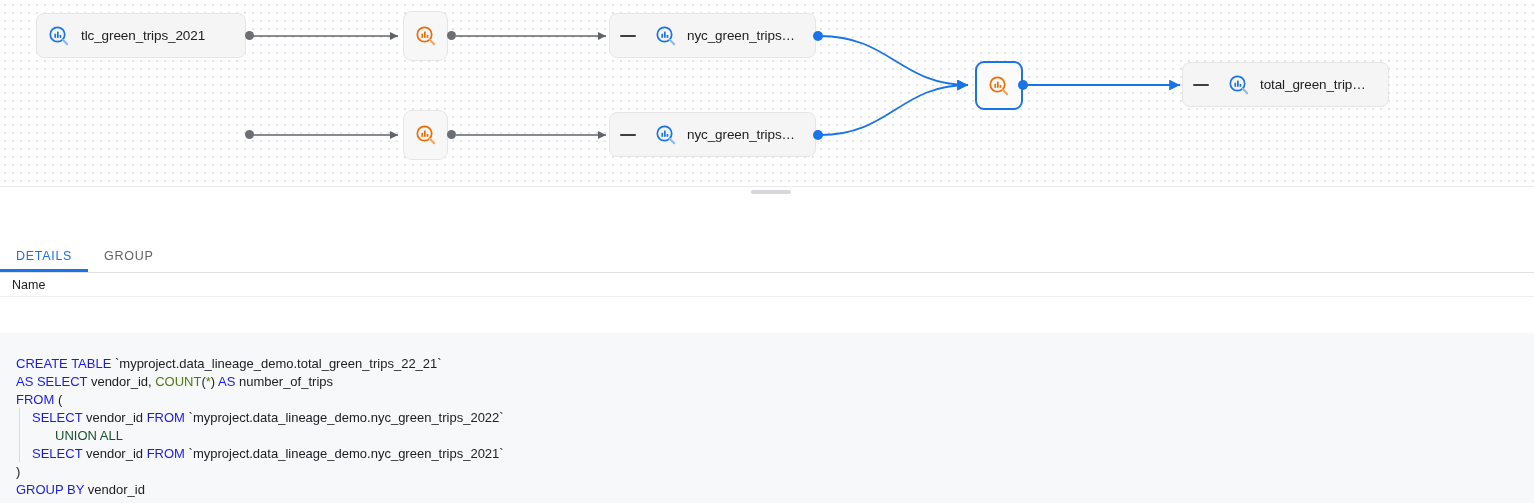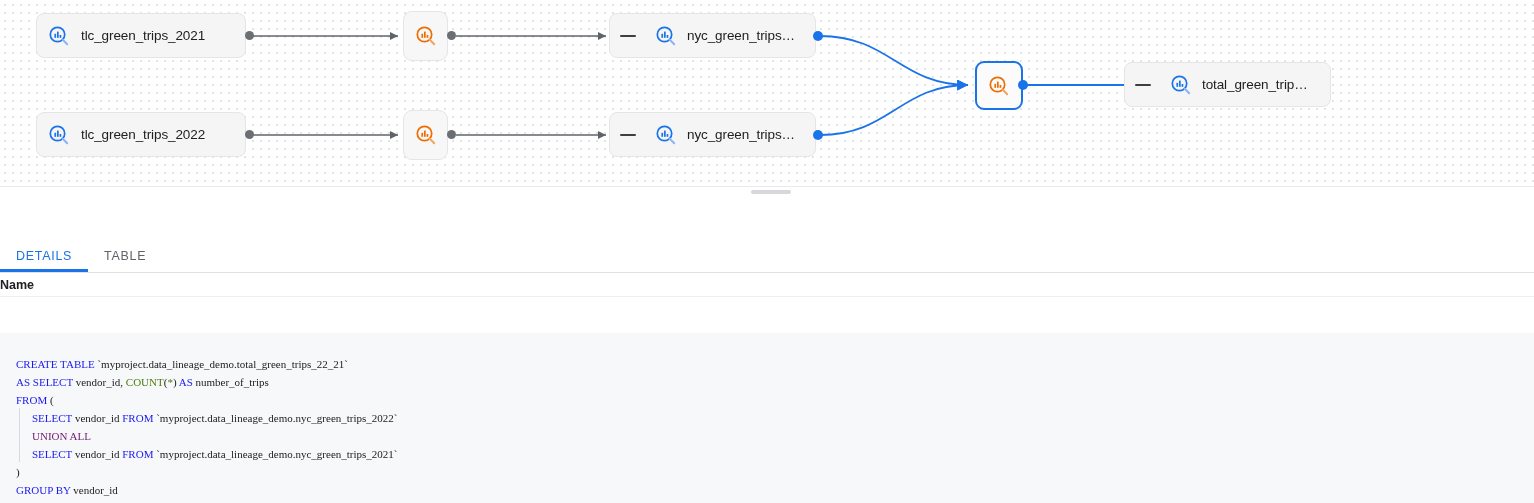--- a/index.html
+++ b/index.html
@@ -84,44 +84,44 @@
   }
   .tab.active{color:#1a73e8;border-bottom:3px solid #1a73e8;}
 
   
   .dtable{position:absolute;left:0;top:273px;width:1534px;}
   .drow{
     display:flex;align-items:center;height:24px;
     border-bottom:1px solid #eceff1;box-sizing:border-box;
   }
   .dkey{
-    width:150px;flex:0 0 150px;padding-left:0;box-sizing:border-box;
-    font-size:12.5px;font-weight:700;color:#202124;
+    width:150px;flex:0 0 150px;padding-left:12px;box-sizing:border-box;
+    font-size:12.5px;font-weight:400;color:#202124;
   }
   .dval{font-size:12.5px;color:#80868b;white-space:nowrap;}
 
   
   .sqlwrap{
     position:absolute;left:0;top:333px;width:1534px;height:170px;
     background:#f7f8f9;overflow:hidden;
   }
   .sql{
-    font-family:Liberation Serif, serif;
-    font-size:11px;line-height:18px;
+    font-family:Liberation Sans, sans-serif;
+    font-size:13px;line-height:18px;
     padding:22px 0 0 16px;white-space:pre;
   }
   .sql .ln{position:relative;height:18px;}
   .sql .ind{padding-left:16px;}
   .sql .ind:before{
     content:"";position:absolute;left:3px;top:-1px;width:1px;height:18px;
     background:#d7dade;
   }
   .k{color:#1a1af0;}
   .f{color:#4d7c0f;}
-  .c{color:#701a75;}
+  .c{color:#14532d;margin-left:23px;}
   .p{color:#202124;}
 </style>
 </head>
 <body>
 
 <div id="app">
 
   <div class="graph">
 
     <svg class="graph-svg">
@@ -152,32 +152,20 @@
           <rect x="7.4" y="9.8" width="1.7" height="4" fill="#1a73e8"></rect>
           <rect x="10" y="7.6" width="1.7" height="6.2" fill="#1a73e8"></rect>
           <rect x="12.6" y="11" width="1.7" height="2.8" fill="#1a73e8"></rect>
           <line x1="15.8" y1="15.8" x2="20.2" y2="20.2" stroke="#8ab4f8" stroke-width="2" stroke-linecap="round"></line>
         </svg>
       </span>
       <span class="lbl" style="margin-left:10px">tlc_green_trips_2021</span>
     </div>
     <div class="dot gray" style="left:245px;top:31px;"></div>
 
-    <div class="node table" style="left:36px;top:112px;width:210px;">
-      <span class="ico">
-        <svg width="24" height="24" viewBox="0 0 24 24">
-          <circle cx="10.5" cy="10.5" r="7.2" fill="none" stroke="#1a73e8" stroke-width="1.7"></circle>
-          <rect x="7.4" y="9.8" width="1.7" height="4" fill="#1a73e8"></rect>
-          <rect x="10" y="7.6" width="1.7" height="6.2" fill="#1a73e8"></rect>
-          <rect x="12.6" y="11" width="1.7" height="2.8" fill="#1a73e8"></rect>
-          <line x1="15.8" y1="15.8" x2="20.2" y2="20.2" stroke="#8ab4f8" stroke-width="2" stroke-linecap="round"></line>
-        </svg>
-      </span>
-      <span class="lbl" style="margin-left:10px">tlc_green_trips_2022</span>
-    </div>
     <div class="dot gray" style="left:245px;top:130px;"></div>
 
     <div class="node proc" style="left:403px;top:11px;">
       <span class="ico">
         <svg width="24" height="24" viewBox="0 0 24 24">
           <circle cx="10.5" cy="10.5" r="7.2" fill="none" stroke="#ef6c00" stroke-width="1.7"></circle>
           <rect x="7.4" y="9.8" width="1.7" height="4" fill="#ef6c00"></rect>
           <rect x="10" y="7.6" width="1.7" height="6.2" fill="#ef6c00"></rect>
           <rect x="12.6" y="11" width="1.7" height="2.8" fill="#ef6c00"></rect>
           <line x1="15.8" y1="15.8" x2="20.2" y2="20.2" stroke="#f5a35c" stroke-width="2" stroke-linecap="round"></line>
@@ -235,42 +223,42 @@
           <circle cx="10.5" cy="10.5" r="7.2" fill="none" stroke="#ef6c00" stroke-width="1.7"></circle>
           <rect x="7.4" y="9.8" width="1.7" height="4" fill="#ef6c00"></rect>
           <rect x="10" y="7.6" width="1.7" height="6.2" fill="#ef6c00"></rect>
           <rect x="12.6" y="11" width="1.7" height="2.8" fill="#ef6c00"></rect>
           <line x1="15.8" y1="15.8" x2="20.2" y2="20.2" stroke="#f5a35c" stroke-width="2" stroke-linecap="round"></line>
         </svg>
       </span>
     </div>
     <div class="dot blue" style="left:1018px;top:80px;"></div>
 
-    <div class="node table" style="left:1124px;top:62px;width:207px;">
+    <div class="node table" style="left:1182px;top:62px;width:207px;">
       <span class="minus"></span>
       <span class="ico" style="margin-left:14px">
         <svg width="24" height="24" viewBox="0 0 24 24">
           <circle cx="10.5" cy="10.5" r="7.2" fill="none" stroke="#1a73e8" stroke-width="1.7"></circle>
           <rect x="7.4" y="9.8" width="1.7" height="4" fill="#1a73e8"></rect>
           <rect x="10" y="7.6" width="1.7" height="6.2" fill="#1a73e8"></rect>
           <rect x="12.6" y="11" width="1.7" height="2.8" fill="#1a73e8"></rect>
           <line x1="15.8" y1="15.8" x2="20.2" y2="20.2" stroke="#8ab4f8" stroke-width="2" stroke-linecap="round"></line>
         </svg>
       </span>
       <span class="lbl" style="margin-left:9px">total_green_trip…</span>
     </div>
   </div>
 
   <div class="splitter"></div>
   <div class="grip"></div>
 
 
   <div class="tabs">
     <div class="tab active">DETAILS</div>
-    <div class="tab">TABLE</div>
+    <div class="tab">GROUP</div>
   </div>
 
   <div class="dtable">
     <div class="drow">
       <span class="dkey">Name</span>
     </div>
   </div>
 
   <div class="sqlwrap">
     <div class="sql" id="sql-body"><div class="ln"><span class="k">CREATE TABLE </span><span class="p">`myproject.data_lineage_demo.total_green_trips_22_21`</span></div><div class="ln"><span class="k">AS SELECT </span><span class="p">vendor_id, </span><span class="f">COUNT</span><span class="p">(</span><span class="f">*</span><span class="p">) </span><span class="k">AS </span><span class="p">number_of_trips</span></div><div class="ln"><span class="k">FROM </span><span class="p">(</span></div><div class="ln ind"><span class="k">SELECT </span><span class="p">vendor_id </span><span class="k">FROM </span><span class="p">`myproject.data_lineage_demo.nyc_green_trips_2022`</span></div><div class="ln ind"><span class="c">UNION ALL</span></div><div class="ln ind"><span class="k">SELECT </span><span class="p">vendor_id </span><span class="k">FROM </span><span class="p">`myproject.data_lineage_demo.nyc_green_trips_2021`</span></div><div class="ln"><span class="p">)</span></div><div class="ln"><span class="k">GROUP BY </span><span class="p">vendor_id</span></div></div>

